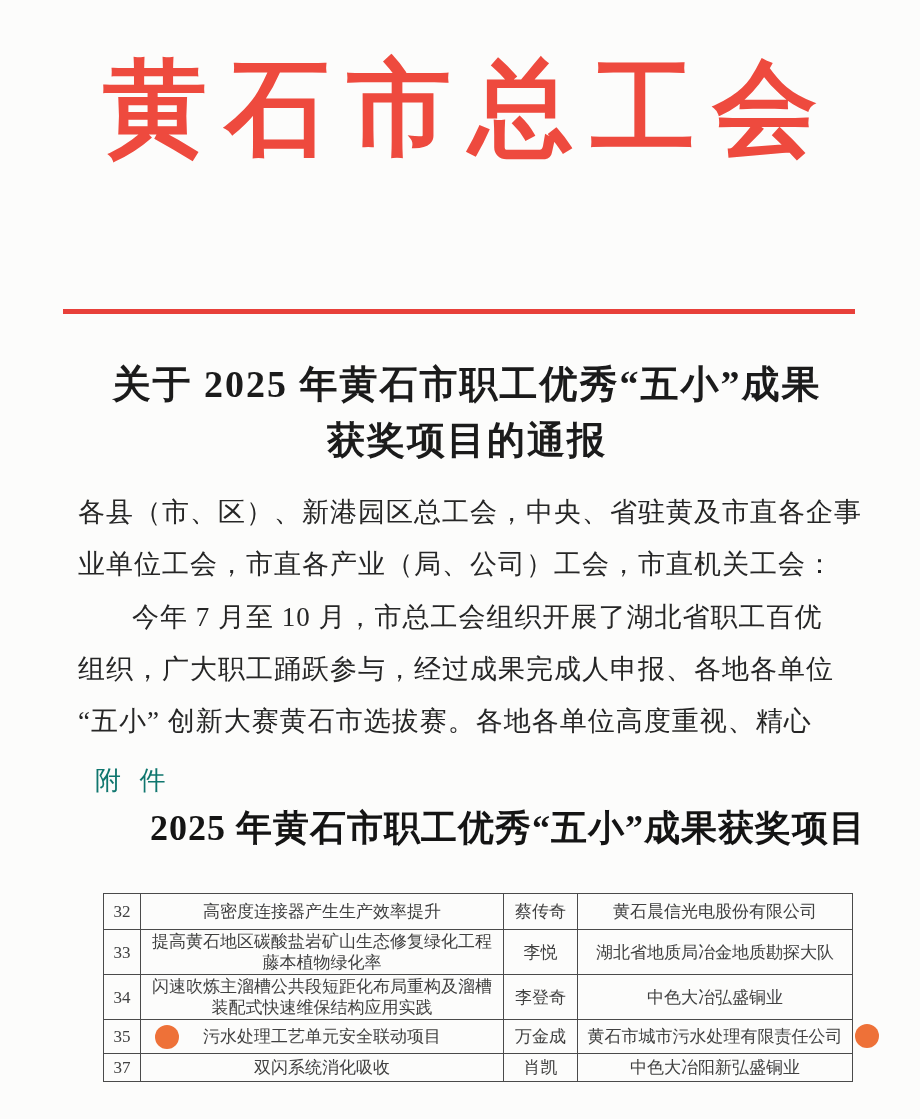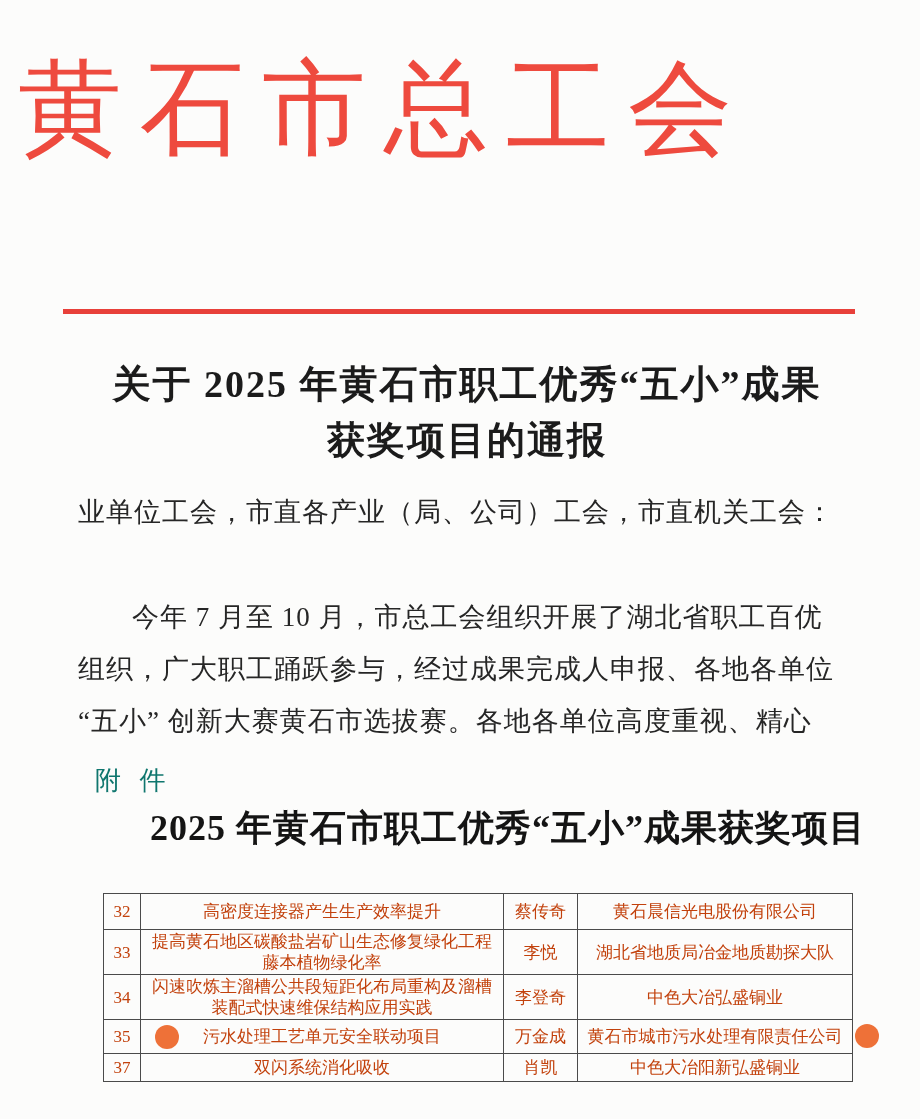--- a/index.html
+++ b/index.html
@@ -13,21 +13,22 @@
   html,body{width:920px;height:1119px;}
   body{
     position:relative;
     background:#fcfcfb;
     font-family:"Liberation Serif","DejaVu Serif",serif;
     color:var(--ink);
     overflow:hidden;
   }
   .masthead{
     position:absolute;top:40px;left:0;width:920px;
-    font-size:104px;font-weight:normal;
+    text-align:center;
+    font-size:104px;font-weight:bold;
     color:var(--masthead-red);
     letter-spacing:18px;
     text-indent:18px;
     white-space:nowrap;
   }
   .red-rule{
     position:absolute;left:63px;top:309px;width:792px;height:5px;
     background:var(--rule-red);
   }
   .doc-title{
@@ -46,21 +47,21 @@
     font-size:26px;color:#0f766e;letter-spacing:6px;
   }
   .attachment-title{
     position:absolute;top:804px;left:0;width:920px;
     text-align:center;font-size:36px;font-weight:bold;color:#141414;
     letter-spacing:1px;white-space:nowrap;margin-left:48px;
   }
   table.award{
     position:absolute;left:103px;top:893px;width:749px;
     border-collapse:collapse;table-layout:fixed;
-    font-size:17px;color:#c2410c;
+    font-size:17px;color:#404040;
   }
   table.award td{
     border:1.5px solid var(--line);
     text-align:center;vertical-align:middle;
     padding:1px 4px;line-height:21px;
   }
   col.c-no{width:37px;}
   col.c-proj{width:363px;}
   col.c-person{width:74px;}
   col.c-comp{width:275px;}
@@ -79,20 +80,21 @@
 <div class="masthead">黄石市总工会</div>
 
 <div class="red-rule"></div>
 
 <div class="doc-title">
   <div>关于 2025 年黄石市职工优秀“五小”成果</div>
   <div>获奖项目的通报</div>
 </div>
 
 <div class="body-text" id="para1">
+  <span class="ln">各县（市、区）、新港园区总工会，中央、省驻黄及市直各企事</span>
   <span class="ln">业单位工会，市直各产业（局、公司）工会，市直机关工会：</span>
 </div>
 
 <div class="body-text" id="para2">
   <span class="ln indent">今年 7 月至 10 月，市总工会组织开展了湖北省职工百优</span>
   <span class="ln">组织，广大职工踊跃参与，经过成果完成人申报、各地各单位</span>
   <span class="ln">“五小” 创新大赛黄石市选拔赛。各地各单位高度重视、精心</span>
 </div>
 
 <div class="attachment-label">附 件</div>

